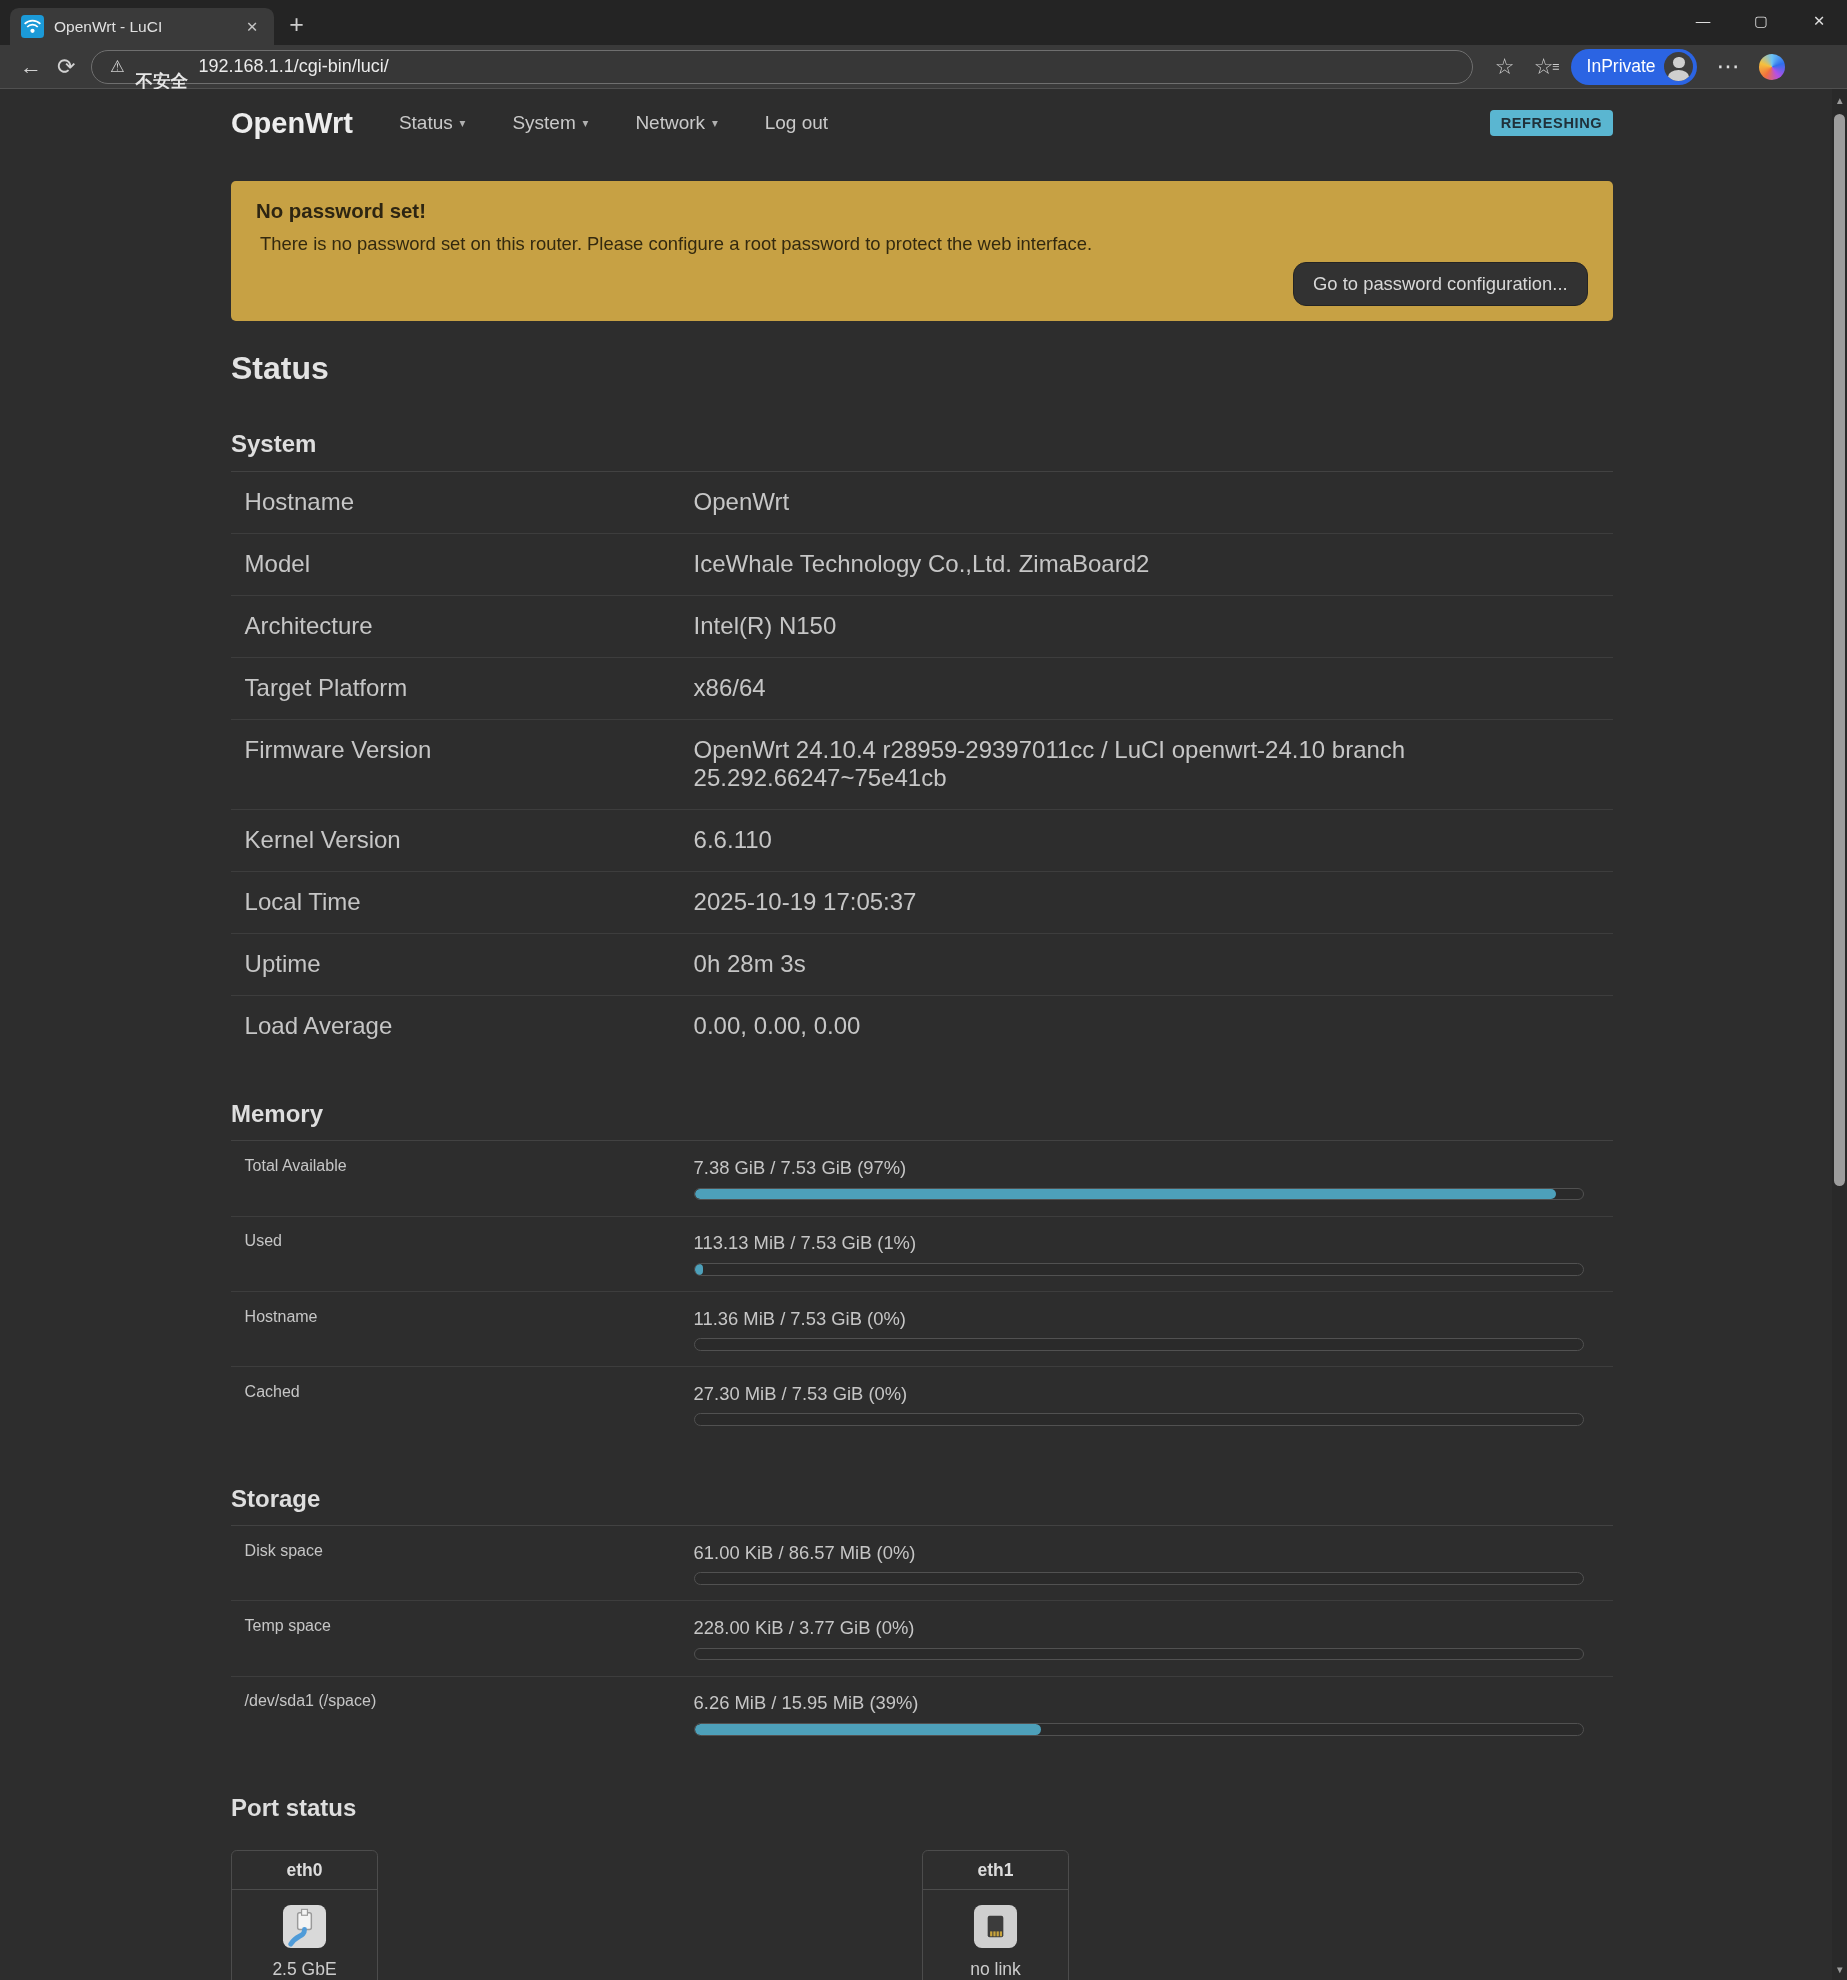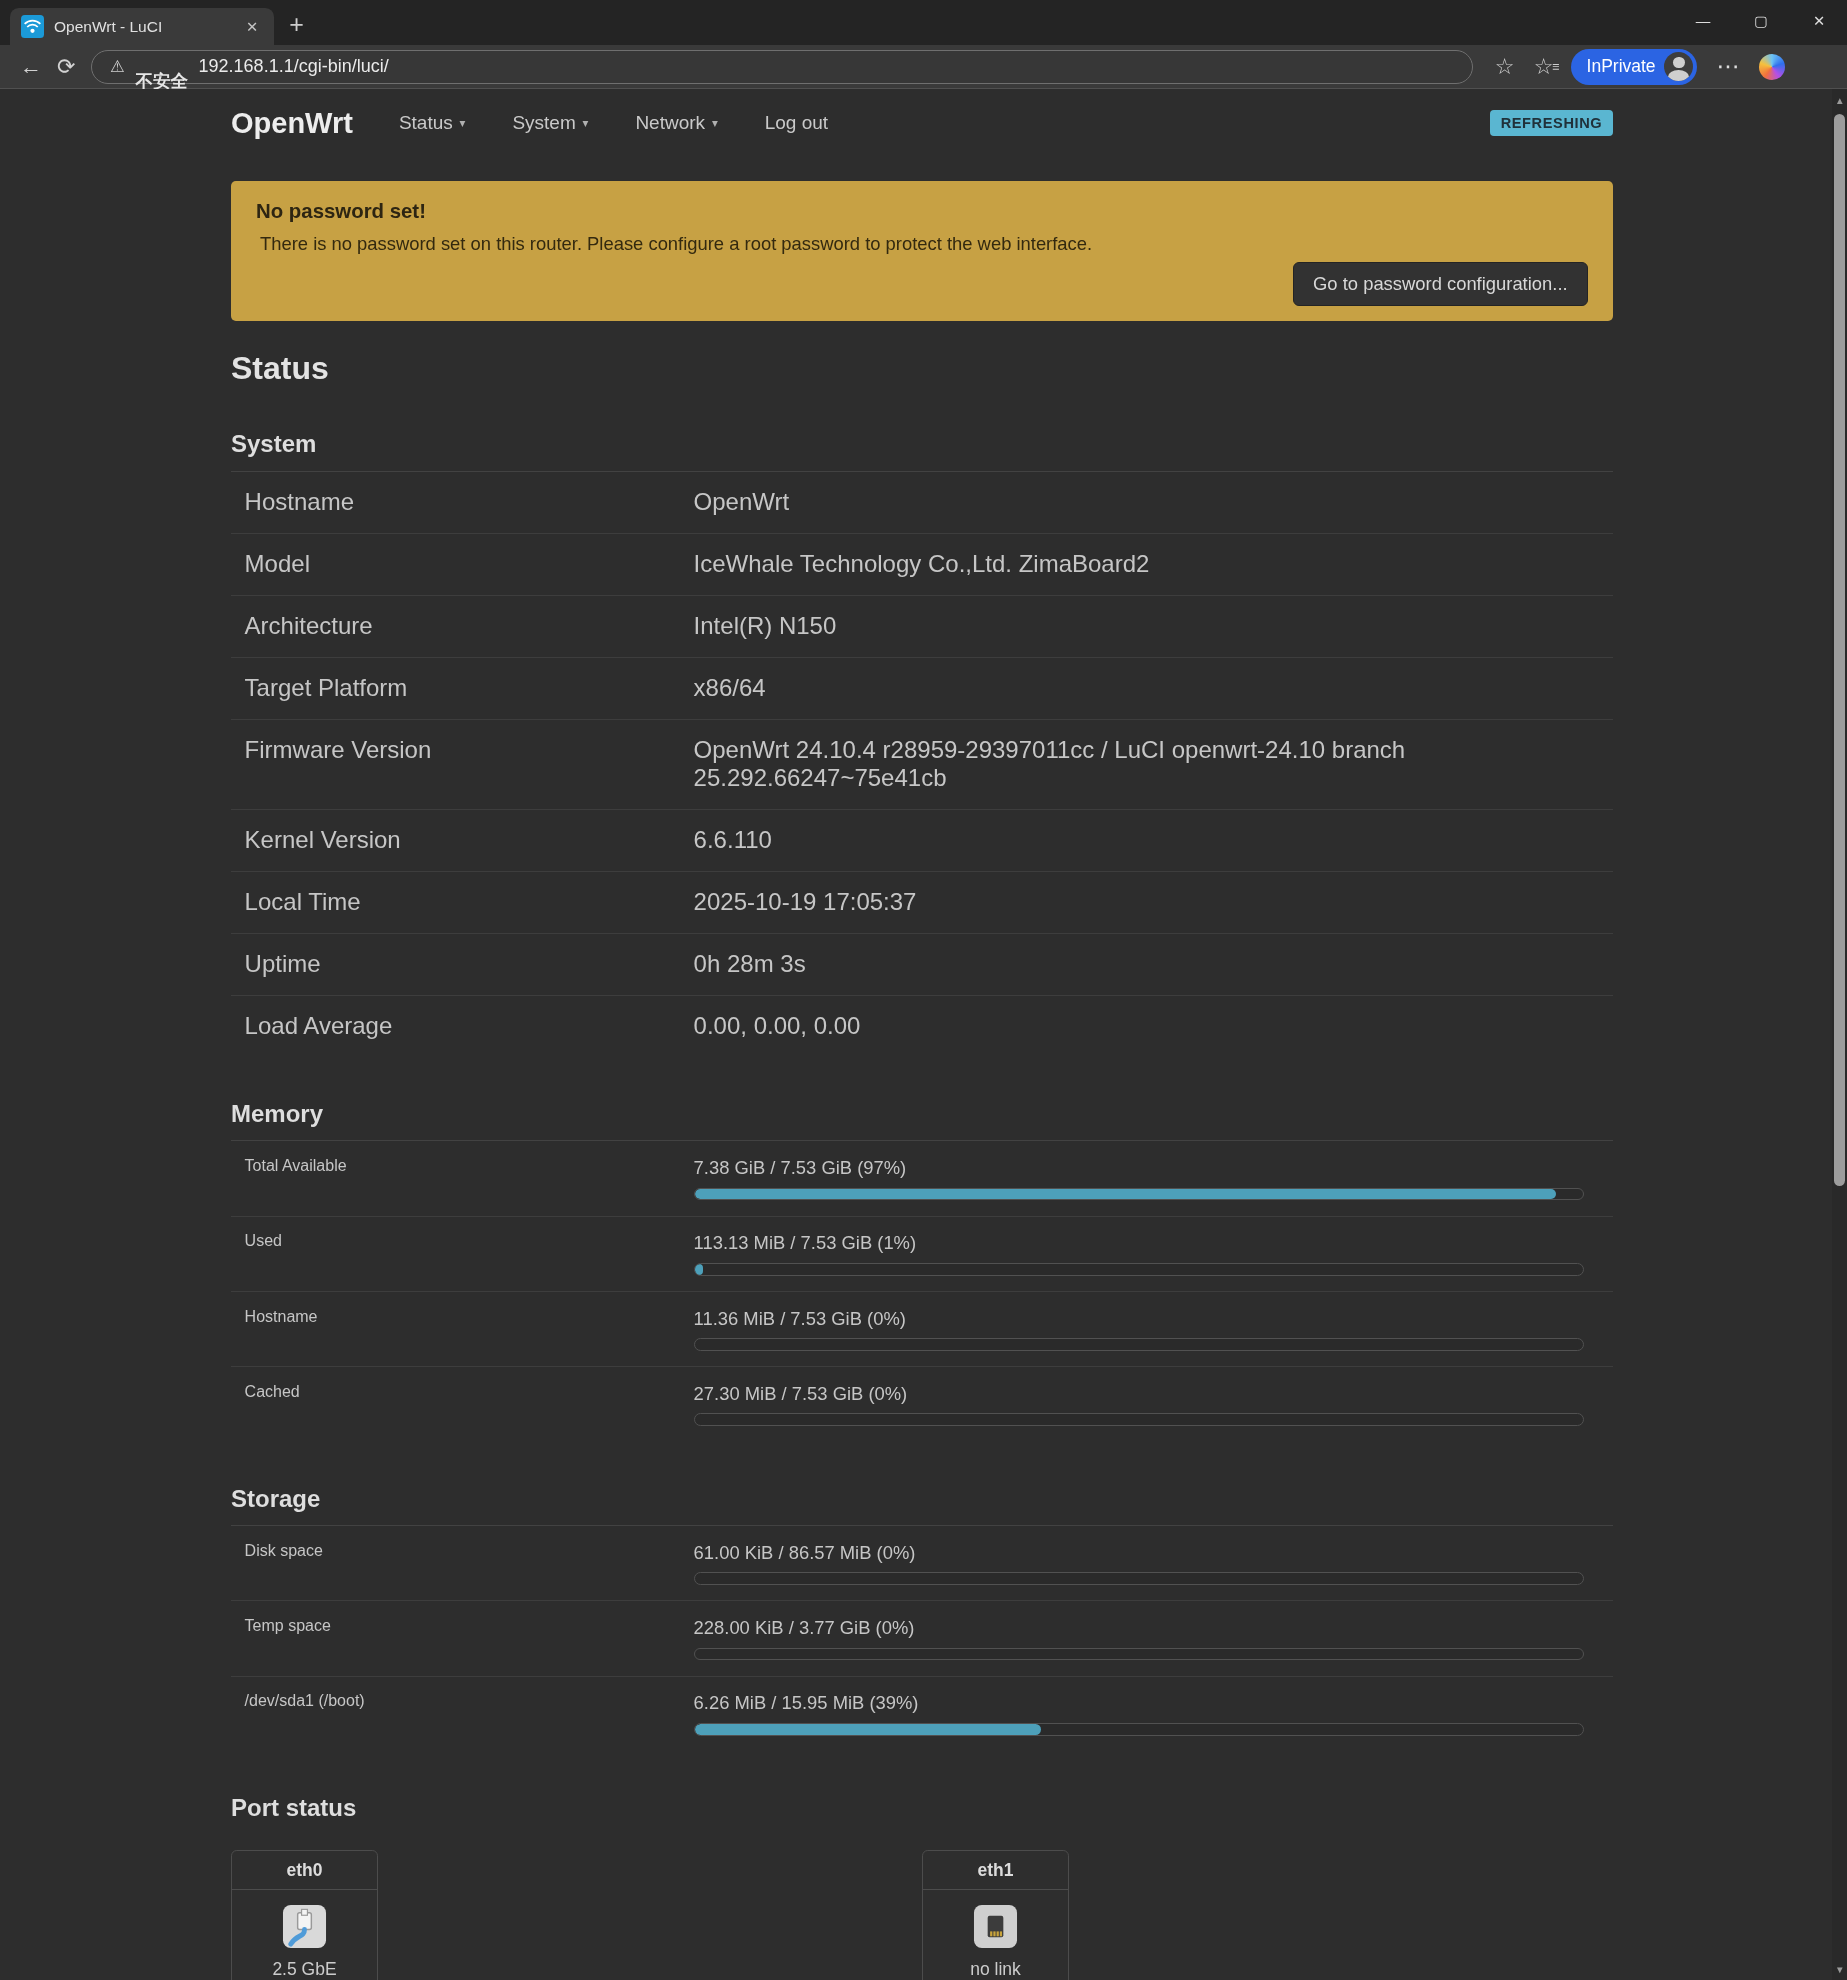--- a/index.html
+++ b/index.html
@@ -51,21 +51,21 @@
   .nav { display:flex; margin-left:46px; gap:47px; font-size:19px; color:#c9c9c9; align-items:center; }
   .nav-item { display:flex; align-items:center; gap:6.8px; }
   .caret { font-size:11.6px; color:#b0b0b0; }
   .refreshing { margin-left:auto; background:#5ab6d1; color:#20313a; font-weight:bold; font-size:14.6px;
                 padding:4.9px 10.7px; border-radius:3.9px; letter-spacing:0.6px; }
   
   .banner { margin-top:41px; background:#c7a144; border-radius:4.9px; padding:19.4px 25px 15.5px; color:#33290f; }
   .banner-title { margin:0 0 9.7px; font-size:20.4px; font-weight:bold; color:#2d2512; }
   .banner-msg { margin:4px; font-size:18.4px; }
   .banner-actions { text-align:right; margin-top:7.8px; }
-  .banner-btn { background:#323232; color:#d8d8d8; font-size:18.4px; padding:9.7px 19.4px; border-radius:6px;
+  .banner-btn { background:#323232; color:#d8d8d8; font-size:18.4px; padding:9.7px 19.4px; border-radius:13px;
                 border:1px solid #242424; display:inline-block; }
   
   .page-title { font-size:32px; font-weight:bold; color:#e3e3e3; margin:29px 0 0; }
   .section-h { font-size:24px; font-weight:bold; color:#dedede; margin:43px 0 0; padding-bottom:12.6px; }
   .table { border-top:1px solid #424242; }
   .trow { display:flex; padding:16.5px 0 16.5px 13.6px; font-size:24px; }
   .trow + .trow, .prow + .prow { border-top:1px solid #3d3d3d; }
   .tlabel { width:449px; color:#c6c6c6; flex:0 0 auto; }
   .tvalue { flex:1; color:#c6c6c6; }
   .prow { display:flex; padding:15.5px 0 15.5px 13.6px; }
@@ -265,21 +265,21 @@
       <div class="prow">
         <div class="tlabel">Temp space</div>
         <div class="pcell">
             <div class="ptext">228.00 KiB / 3.77 GiB (0%)</div>
           <div class="track">
               <div class="fill" style="width: 0%;"></div>
             </div>
           </div>
       </div>
       <div class="prow">
-        <div class="tlabel">/dev/sda1 (/boot)</div>
+        <div class="tlabel">/dev/sda1 (/space)</div>
         <div class="pcell">
             <div class="ptext">6.26 MiB / 15.95 MiB (39%)</div>
           <div class="track">
               <div class="fill" style="width: 39%;"></div>
             </div>
           </div>
       </div>
     </div>
 
     <h3 class="section-h">Port status</h3>

